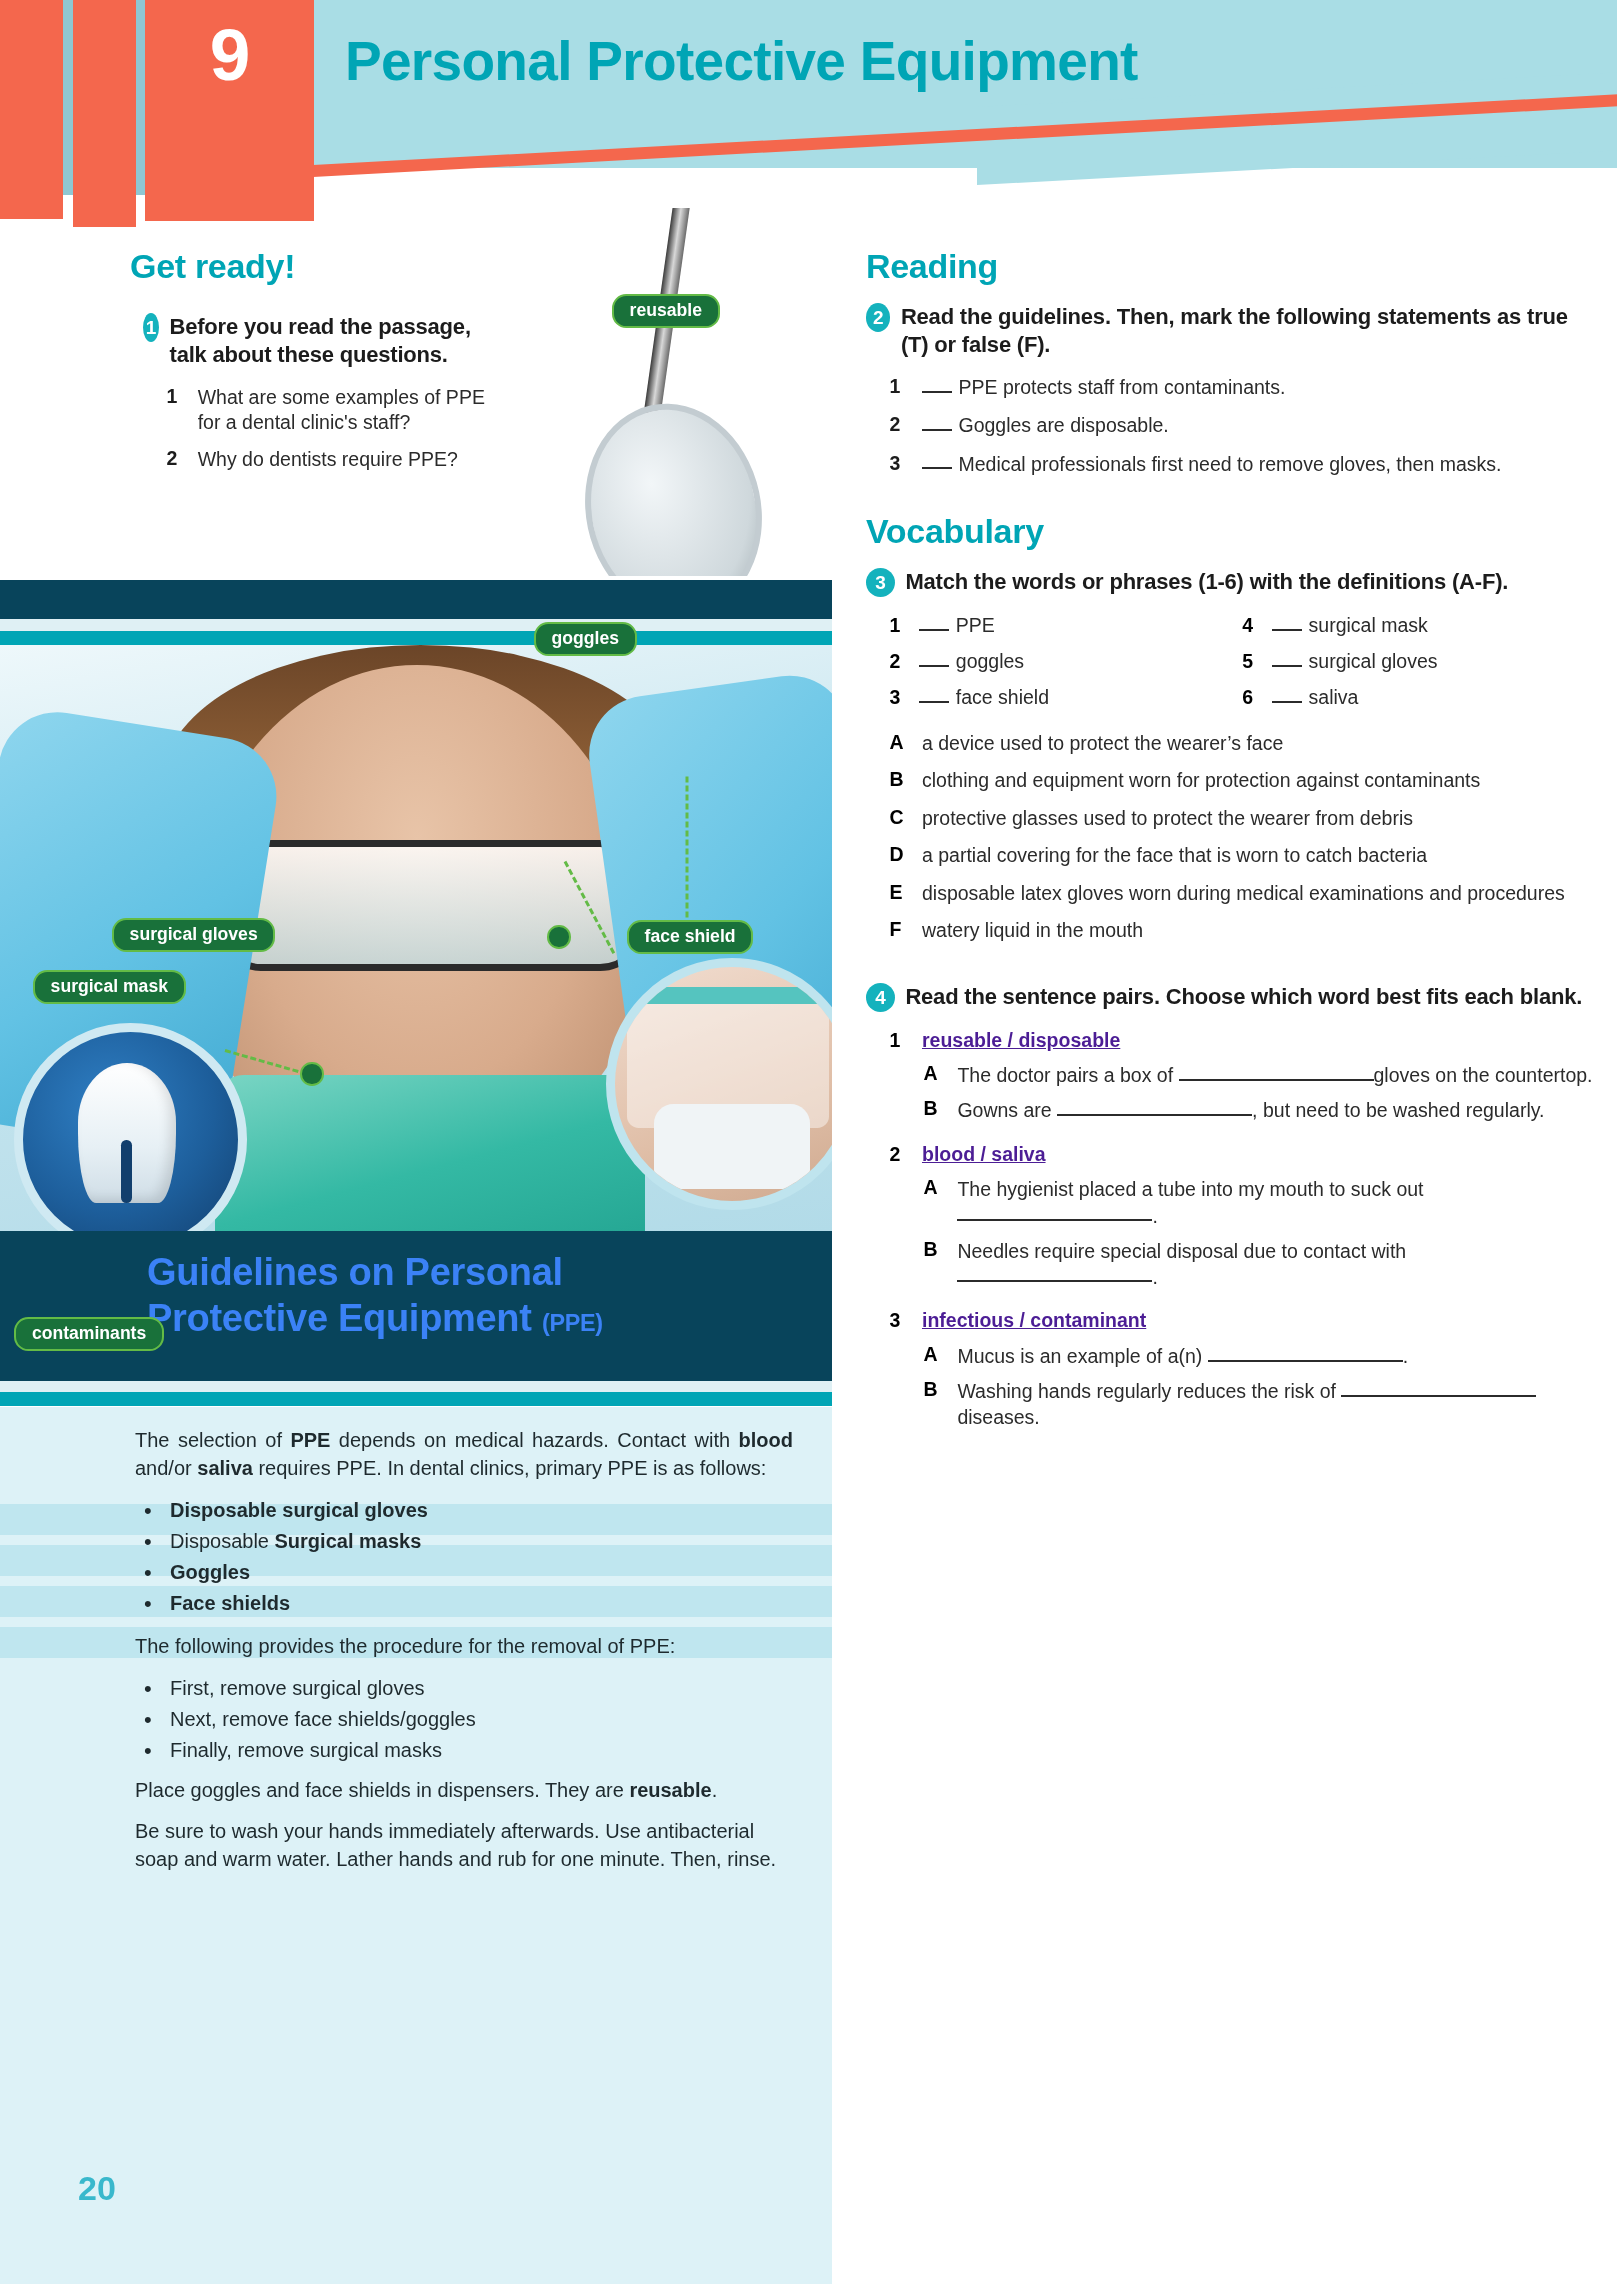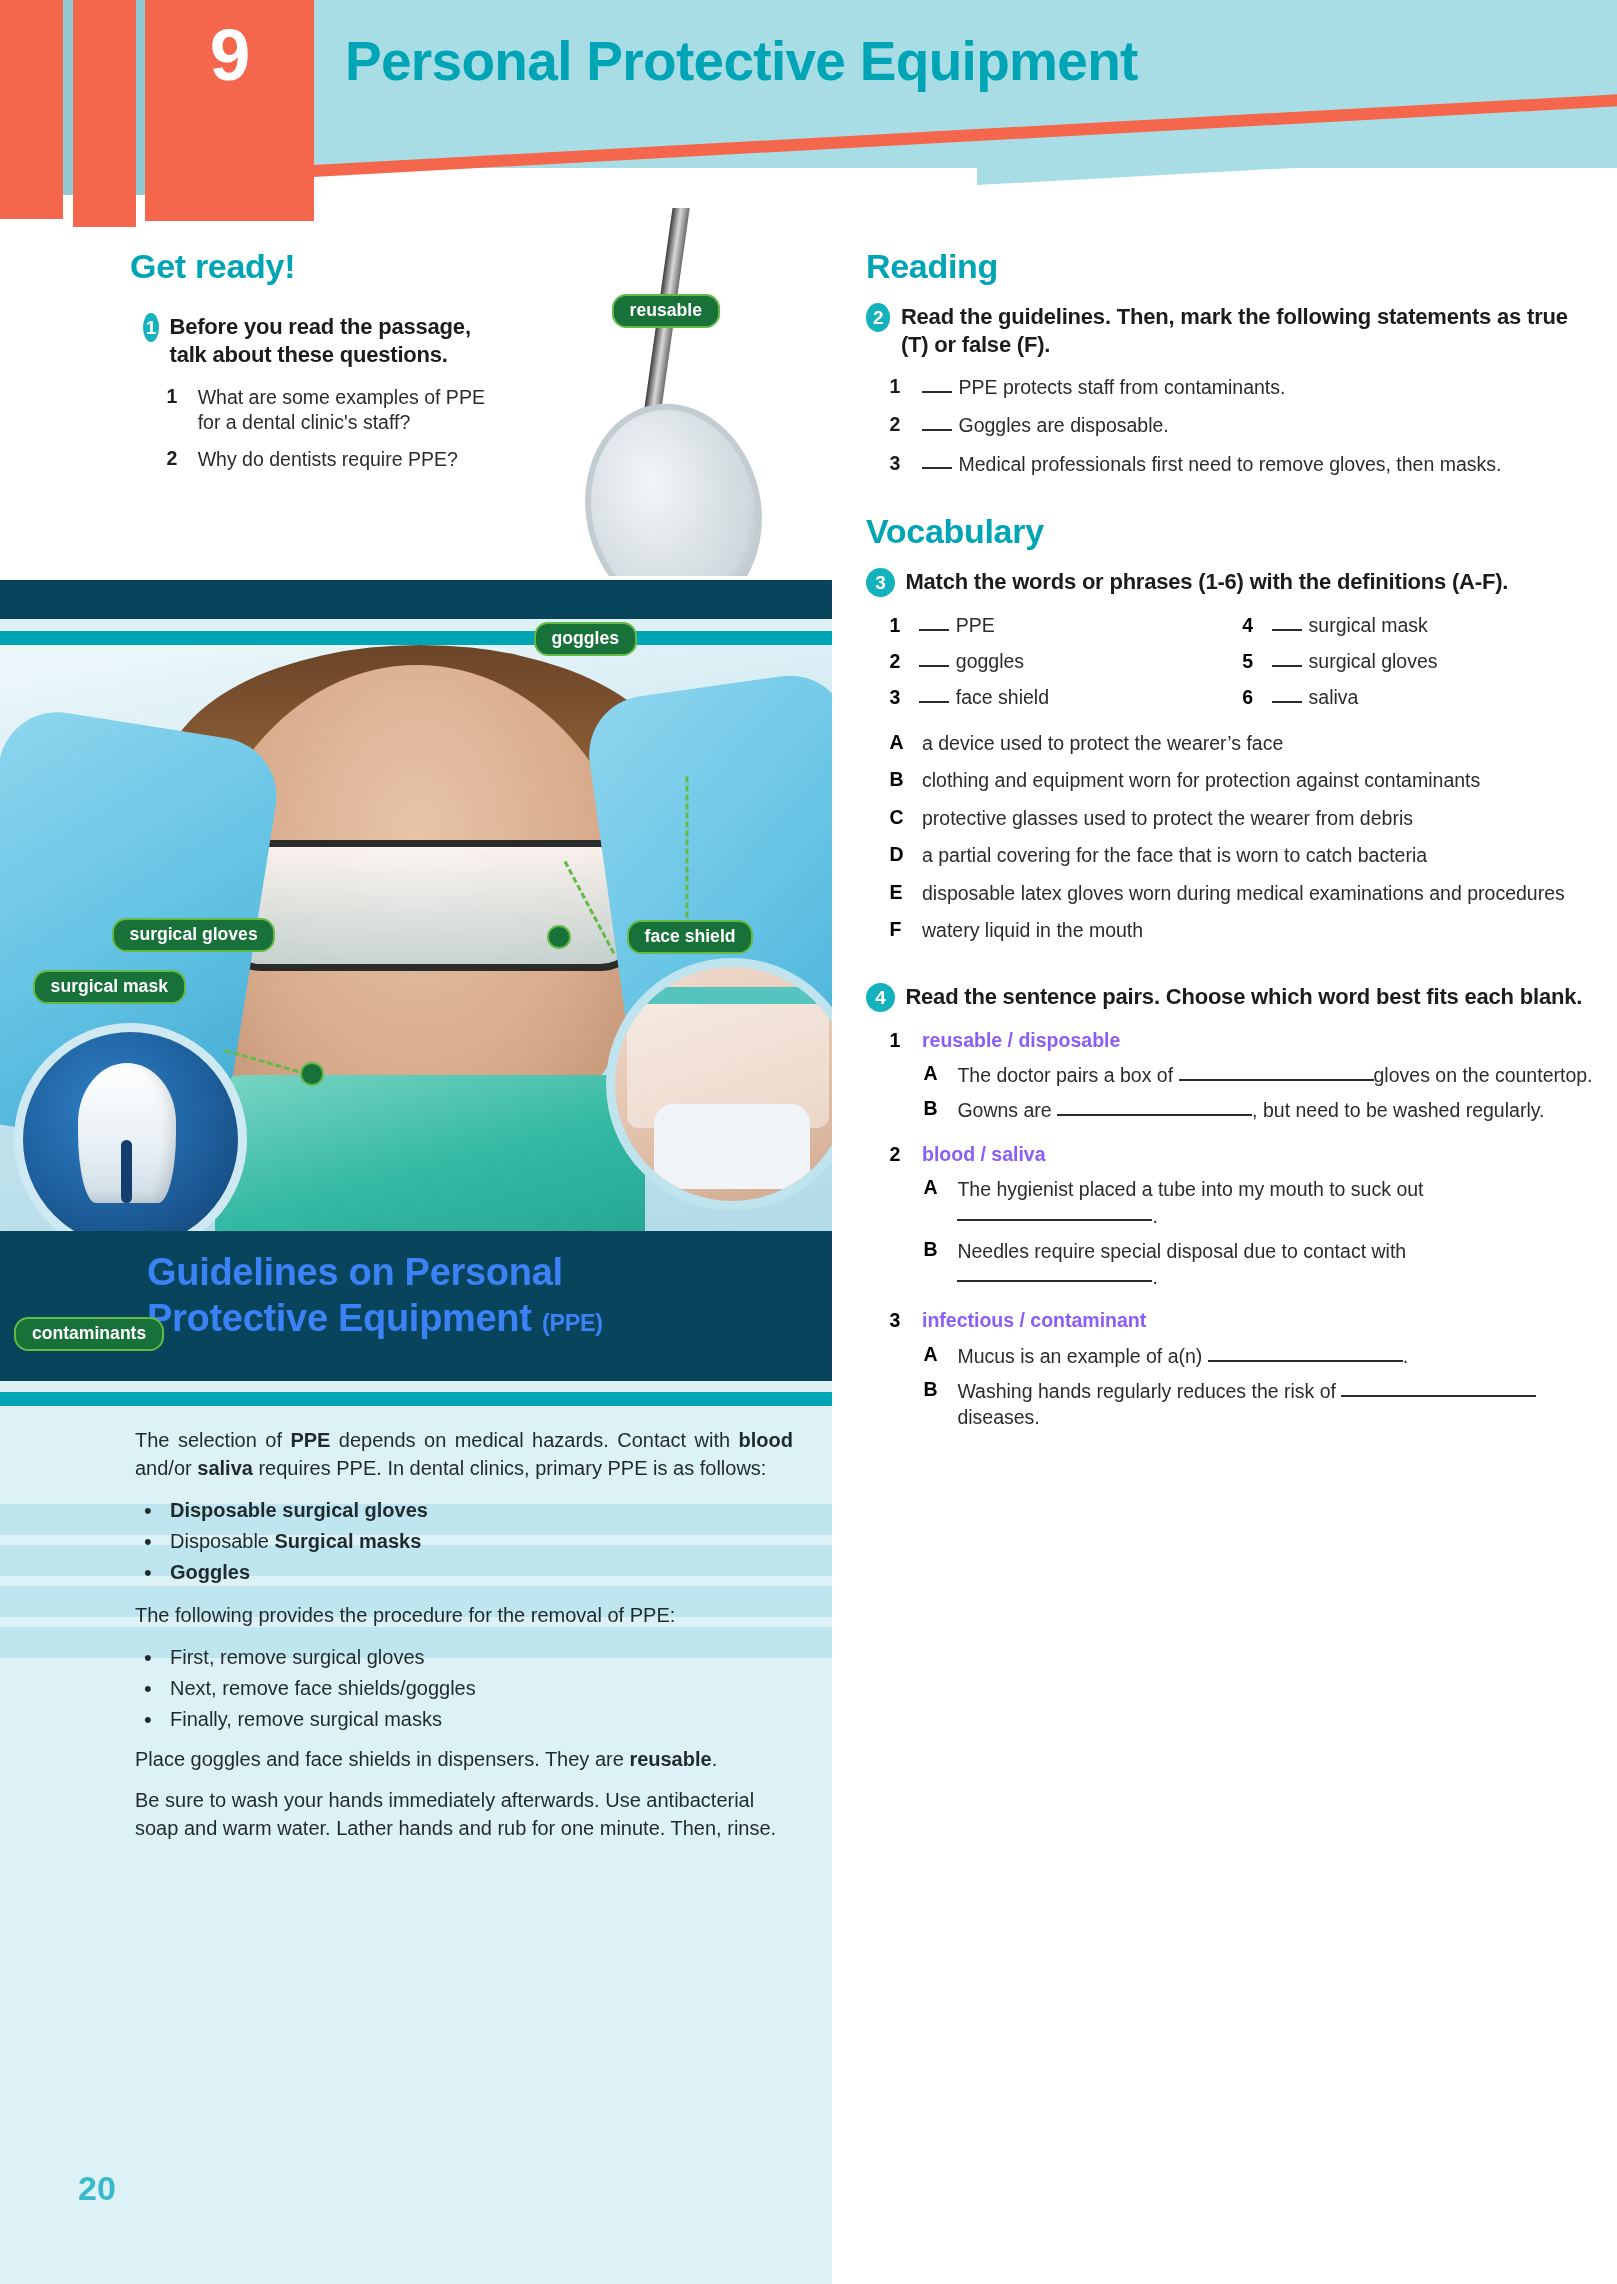--- a/index.html
+++ b/index.html
@@ -138,21 +138,21 @@
   .two-col li .n{font-size:19.5px;font-weight:700;min-width:15.6px;}
   .two-col li .t{font-size:19.5px;color:#2b2b2b;}
   .deflist{margin:9px 0 0 23.4px;padding:0;list-style:none;}
   .deflist li{display:flex;gap:17px;margin-bottom:11.7px;}
   .deflist li .k{font-size:19.5px;font-weight:700;min-width:15.6px;}
   .deflist li .d{font-size:19.5px;color:#2b2b2b;line-height:1.32;}
   .pairs{margin:6.5px 0 0 23.4px;}
   .pair{margin-bottom:19.5px;}
   .pair-head{display:flex;gap:17px;margin-bottom:10.4px;}
   .pair-head .n{font-size:19.5px;font-weight:700;min-width:15.6px;}
-  .pair-head .t{font-size:19.5px;font-weight:700;color:#8b5cf6;}
+  .pair-head .t{font-size:19.5px;font-weight:700;color:#4c1d95;text-decoration:underline;}
   .pair-sub{display:flex;gap:17px;margin:0 0 9px 34px;}
   .pair-sub .k{font-size:19.5px;font-weight:700;min-width:17px;}
   .pair-sub .s{font-size:19.5px;color:#2b2b2b;line-height:1.34;}
   .blank-l{display:inline-block;border-bottom:2px solid #2b2b2b;width:195px;
       vertical-align:1.3px;}
 </style>
 </head>
 <body>
 
 <div id="header">
@@ -245,20 +245,21 @@
   <div class="band" style="top:179px;"></div>
   <div class="band" style="top:220px;"></div>
 </div>
 
 <div id="passage">
   <p class="just"><span>The selection of </span><b>PPE</b><span> depends on medical hazards. Contact with </span><b>blood</b><span> and/or </span><b>saliva</b><span> requires PPE. In dental clinics, primary PPE is as follows:</span></p>
   <ul class="bullets">
     <li><b>Disposable surgical gloves</b></li>
     <li><span>Disposable </span><b>Surgical masks</b></li>
     <li><b>Goggles</b></li>
+    <li><b>Face shields</b></li>
   </ul>
   <p>The following provides the procedure for the removal of PPE:</p>
   <ul class="bullets" style="margin-bottom:10.4px;">
     <li>First, remove surgical gloves</li>
     <li>Next, remove face shields/goggles</li>
     <li>Finally, remove surgical masks</li>
   </ul>
   <p><span>Place goggles and face shields in dispensers. They are </span><b>reusable</b><span>.</span></p>
   <p>Be sure to wash your hands immediately afterwards. Use antibacterial soap and warm water. Lather hands and rub for one minute. Then, rinse.</p>
 </div>

